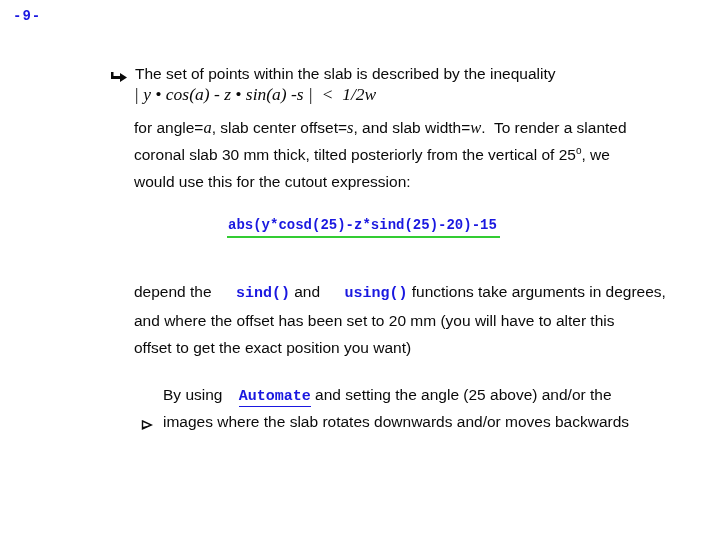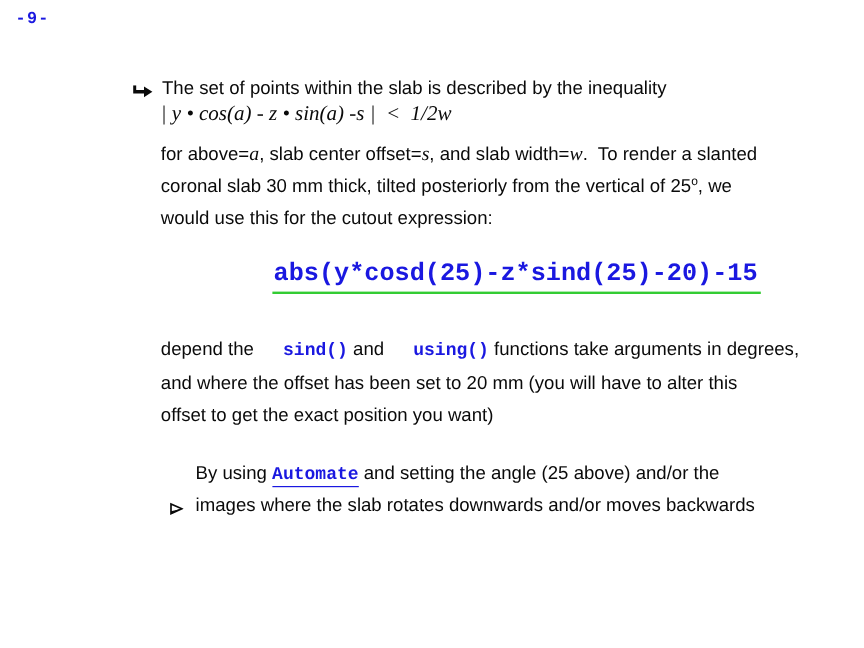--- a/index.html
+++ b/index.html
@@ -39,21 +39,21 @@
     text-align: left;
     font-family: "Liberation Serif", serif;
     font-style: italic; font-size: 17.5px;
     white-space: pre;
     color: var(--text-color);
   }
   .para1 { position: absolute; left: 134px; top: 114px; }
   .code-line {
     position: absolute; left: 227px; top: 217px;
     font-family: "Liberation Mono", monospace;
-    font-weight: bold; font-size: 21px;
+    font-weight: bold; font-size: 14px;
     color: var(--code-blue);
     white-space: pre;
     border-bottom: 2px solid var(--underline-green);
     padding: 0 3px 3px 1px;
   }
   .para2 { position: absolute; left: 134px; top: 278px; }
   .bullet2 { left: 141px; top: 381px; }
   .bullet2 .bullet-glyph { margin-top: 7px; margin-right: 10px; }
   .seg-mathvar {
     font-family: "Liberation Serif", serif;
@@ -69,20 +69,21 @@
     margin-left: 20px;
   }
   .seg-codelink {
     font-family: "Liberation Mono", monospace;
     font-weight: bold; font-size: 15px;
     color: var(--code-blue);
     display: inline-block;
     border-bottom: 1.5px solid var(--code-blue);
     line-height: 19px;
     cursor: pointer;
+    margin-left: 12px;
   }
 </style>
 </head>
 <body>
 
 <div class="slide">
 
   <div class="page-number">-9-</div>
 
   <div class="bullet-row bullet1">
@@ -90,21 +91,21 @@
       <svg width="18" height="11" viewBox="0 0 18 11">
         <path d="M1 0 L3.5 0 L3.5 4 L10 4 L10 1 L17 5.5 L10 10 L10 7 L1 7 Z" fill="#0a0a0a"></path>
       </svg>
     </span>
     <div class="body-text">The set of points within the slab is described by the inequality</div>
   </div>
 
   <div class="formula">| y • cos(a) - z • sin(a) -s |  &lt;  1/2w</div>
 
   <div class="para1 body-text">
-      <div class="tline"><span>for above=</span><span class="seg-mathvar">a</span><span>, slab center offset=</span><span class="seg-mathvar">s</span><span>, and slab width=</span><span class="seg-mathvar">w</span><span>.  To render a slanted</span></div>
+      <div class="tline"><span>for angle=</span><span class="seg-mathvar">a</span><span>, slab center offset=</span><span class="seg-mathvar">s</span><span>, and slab width=</span><span class="seg-mathvar">w</span><span>.  To render a slanted</span></div>
       <div class="tline"><span>coronal slab 30 mm thick, tilted posteriorly from the vertical of 25</span><span class="seg-sup">o</span><span>, we</span></div>
       <div class="tline"><span>would use this for the cutout expression:</span></div>
     </div>
 
   <div class="code-line">abs(y*cosd(25)-z*sind(25)-20)-15</div>
 
   <div class="para2 body-text">
       <div class="tline"><span>depend the </span><span class="seg-code">sind()</span><span> and </span><span class="seg-code">using()</span><span> functions take arguments in degrees,</span></div>
       <div class="tline"><span>and where the offset has been set to 20 mm (you will have to alter this</span></div>
       <div class="tline"><span>offset to get the exact position you want)</span></div>

